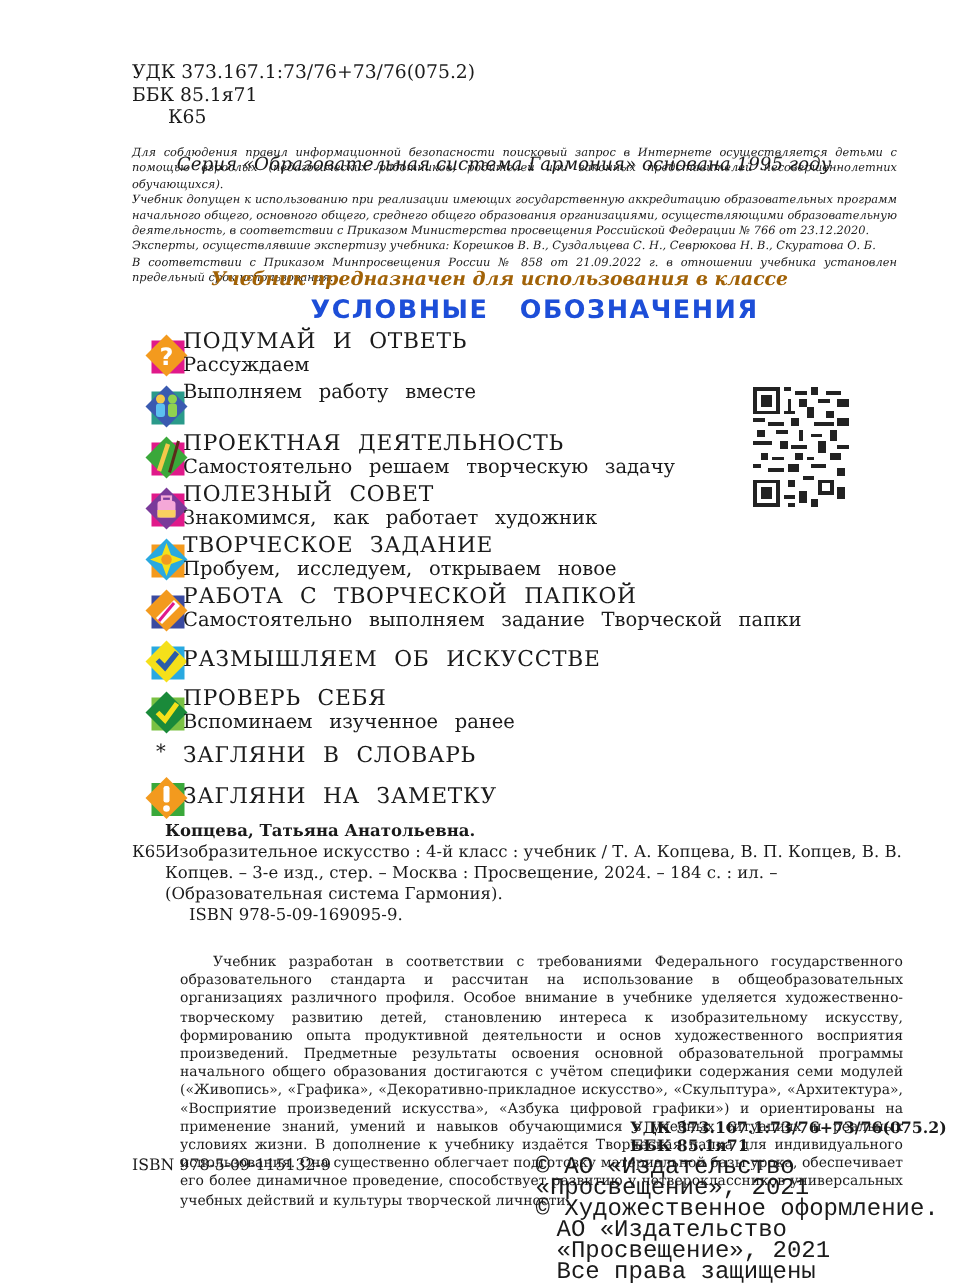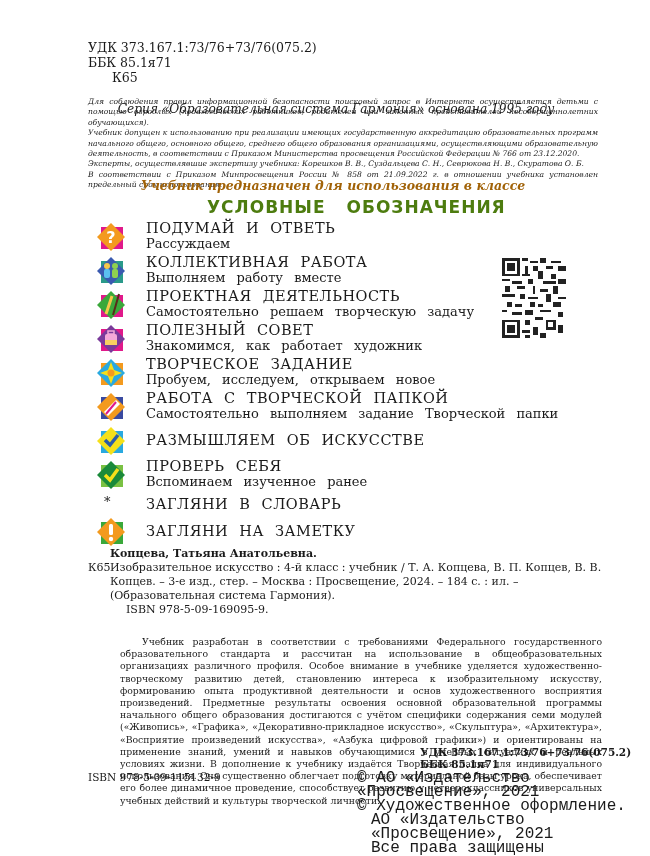--- a/index.html
+++ b/index.html
@@ -6,27 +6,27 @@
     body { width: 650px; height: 856px; position: relative; overflow: hidden;
       font-family: "DejaVu Serif", "Liberation Serif", serif; color: #1a1a1a; }
     .abs { position: absolute; }
     .udk { left: 88px; top: 40px; font-size: 12.5px; line-height: 15px; }
     .udk div { white-space: nowrap; }
     .k65 { padding-left: 24px; }
     .series { left: 101px; top: 80px; width: 470px; font-size: 12.2px; font-style: italic; text-align: center; white-space: nowrap; margin-top: 22px; }
     .notes { left: 88px; top: 97px; width: 510px; font-size: 7.6px; font-style: italic; line-height: 10.4px; text-align: justify; font-family: "DejaVu Serif", serif; }
     .notes p { margin: 0; }
     .class-use { left: 88px; top: 178px; width: 490px; text-align: center; font-size: 12.5px; font-style: italic; font-weight: bold; color: #a16207; }
-    .legend-title { left: 207px; top: 197px; font-family: "DejaVu Sans", sans-serif; font-weight: bold; font-size: 17px; color: #4d7c0f; letter-spacing: 1px; word-spacing: 14px; white-space: nowrap; }
+    .legend-title { left: 207px; top: 197px; font-family: "DejaVu Sans", sans-serif; font-weight: bold; font-size: 17px; color: #1d4ed8; letter-spacing: 1px; word-spacing: 14px; white-space: nowrap; }
     .legend { left: 96px; top: 220px; width: 460px; }
     .legend-item { position: relative; height: 34px; }
     .legend-item.short { height: 26px; }
     .legend-icon { position: absolute; left: 0; top: 2px; width: 30px; height: 30px; }
     .legend-icon.small { top: -1px; }
-    .legend-text { position: absolute; left: 50px; top: 0; }
+    .legend-text { position: absolute; left: 26px; top: 0; }
     .legend-title-text { font-size: 14.5px; line-height: 16px; letter-spacing: 0.5px; word-spacing: 6px; white-space: nowrap; }
     .legend-sub { font-size: 13px; line-height: 16px; word-spacing: 7px; white-space: nowrap; }
     .asterisk { position: absolute; left: 8px; top: 2px; font-size: 13px; }
     .qr { left: 502px; top: 258px; width: 64px; height: 80px; }
     .biblio { left: 88px; top: 547px; width: 520px; font-size: 11px; line-height: 14px; }
     .biblio .author { padding-left: 22px; font-weight: bold; }
     .biblio .entry { position: relative; padding-left: 22px; }
     .biblio .entry-code { position: absolute; left: 0; top: 0; }
     .biblio .isbn-line { padding-left: 38px; }
     .annotation { left: 108px; top: 624px; width: 506px; font-size: 9.3px; line-height: 12.2px; text-align: justify; }
@@ -75,21 +75,20 @@
   <div class="legend-item">
     <svg class="legend-icon" viewBox="0 0 30 30">
       <rect x="5" y="5" width="22" height="22" fill="#2a9a8a"></rect>
       <polygon points="15,1 29,15 15,29 1,15" fill="#3a5ab0"></polygon>
       <circle cx="11" cy="10" r="3" fill="#f5c84a"></circle>
       <circle cx="19" cy="10" r="3" fill="#8fd14f"></circle>
       <rect x="8" y="13" width="6" height="9" rx="2" fill="#5bc0f0"></rect>
       <rect x="16" y="13" width="6" height="9" rx="2" fill="#8fd14f"></rect>
     </svg>
     <div class="legend-text">
-      <div class="legend-title-text">КОЛЛЕКТИВНАЯ РАБОТА</div>
       <div class="legend-sub">Выполняем работу вместе</div>
     </div>
   </div>
 
   <div class="legend-item">
     <svg class="legend-icon" viewBox="0 0 30 30">
       <rect x="5" y="5" width="22" height="22" fill="#e0198a"></rect>
       <polygon points="15,1 29,15 15,29 1,15" fill="#3aa83a"></polygon>
       <line x1="10" y1="24" x2="16" y2="6" stroke="#f5c84a" stroke-width="3"></line>
       <line x1="17" y1="25" x2="23" y2="4" stroke="#5a2a1a" stroke-width="2"></line>

